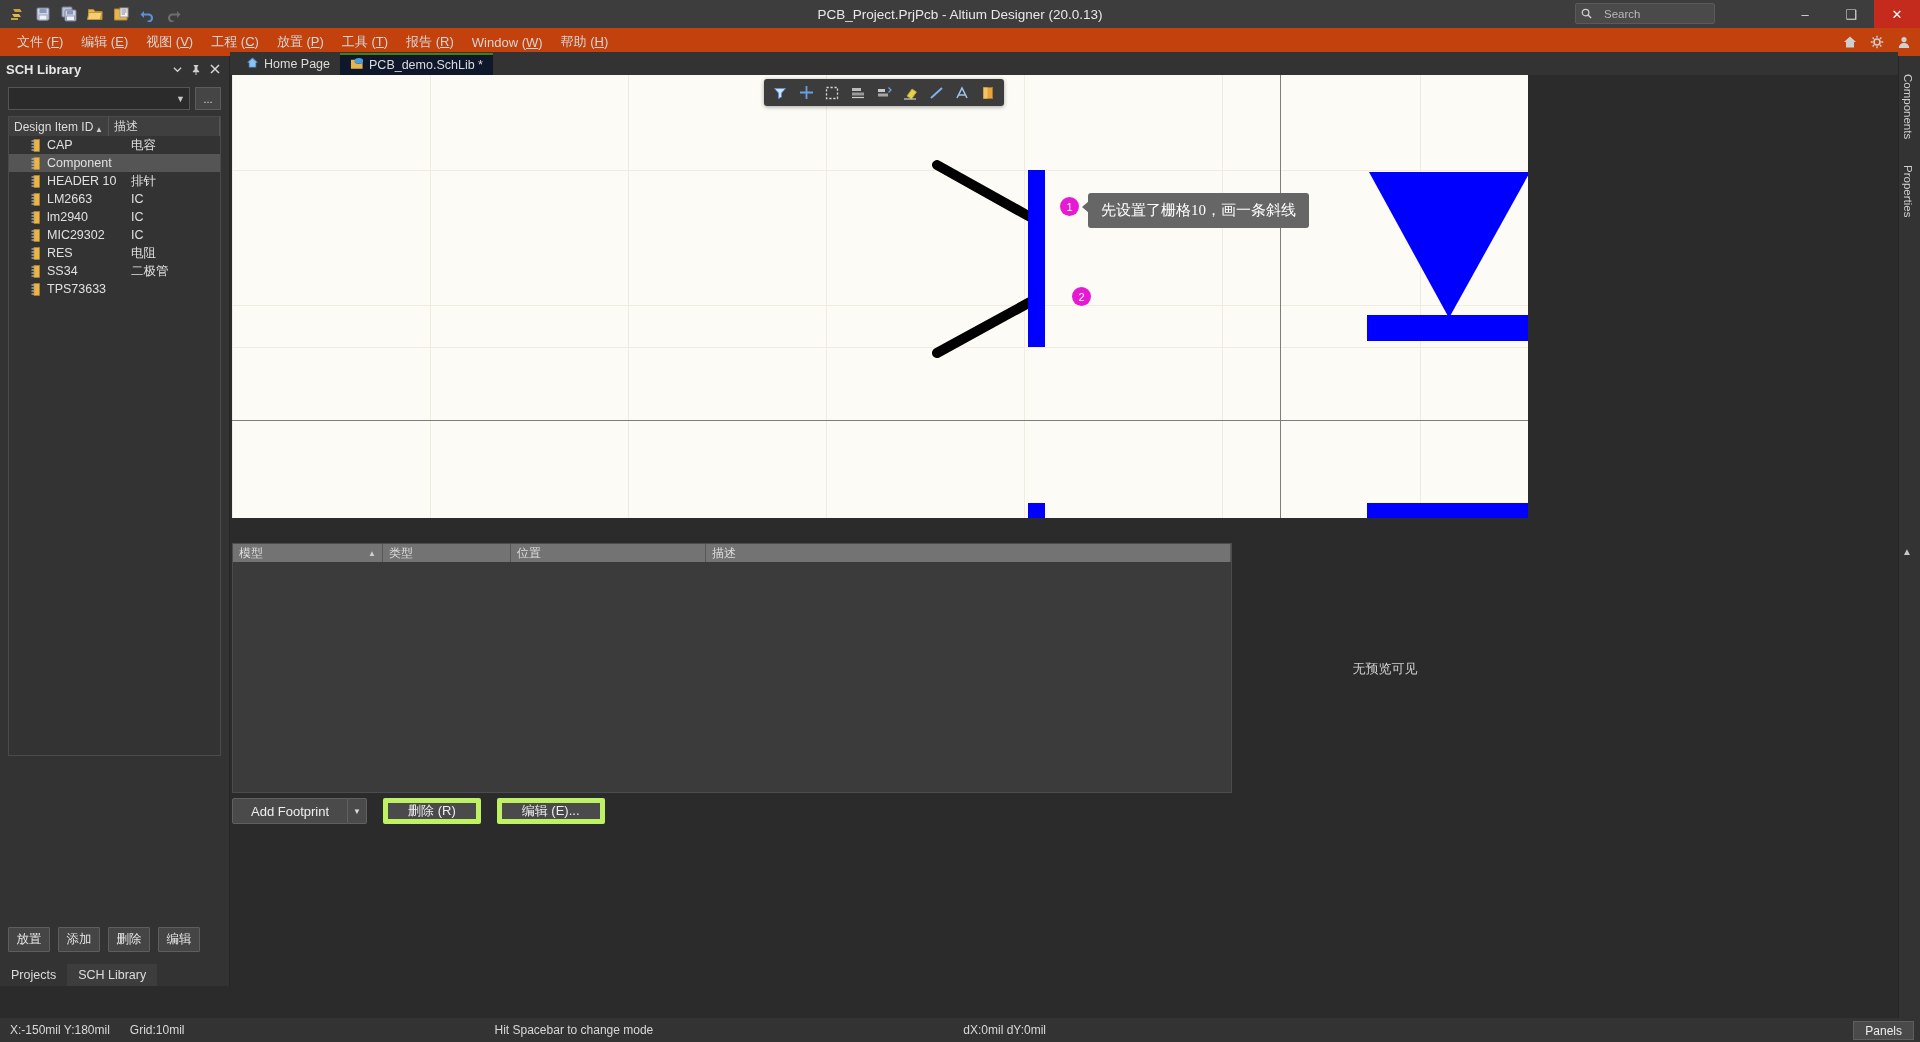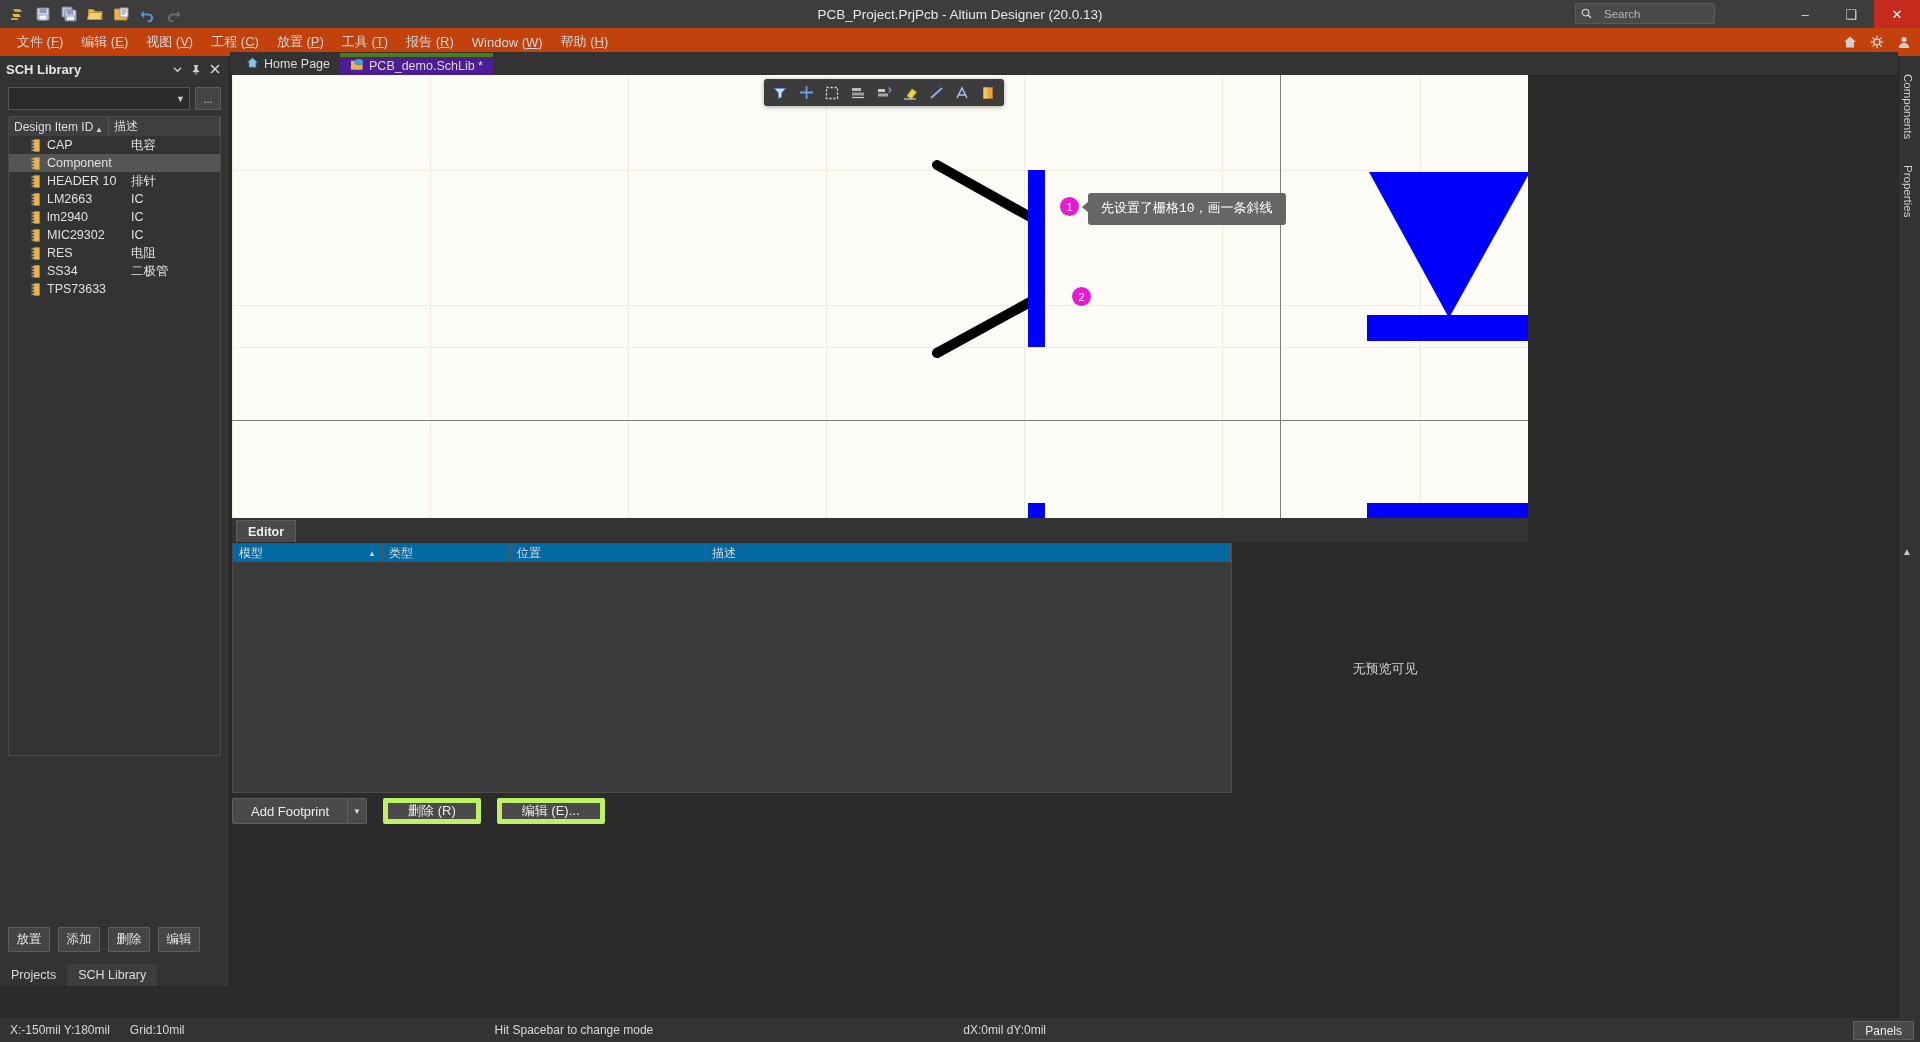--- a/index.html
+++ b/index.html
@@ -131,21 +131,21 @@
 
   
   .tabbar {
     position:absolute; left:230px; top:52px; width:1668px; height:23px;
     background:#333333; display:flex; align-items:flex-end; padding-left:6px;
   }
   .doctab {
     height:22px; display:flex; align-items:center; gap:5px;
     padding:0 10px; font-size:12.5px; color:#dcdcdc;
   }
-  .doctab.active { background:#4c1d95; border-top:4px solid #4d7c0f; }
+  .doctab.active { background:#0f172a; border-top:2px solid #4d7c0f; }
 
   
   .canvas {
     position:absolute; left:232px; top:75px; width:1296px; height:443px;
     background:#fdfbf5; overflow:hidden;
   }
   .gridline-v { position:absolute; top:0; bottom:0; width:1px; background:#f0ece0; }
   .gridline-h { position:absolute; left:0; right:0; height:1px; background:#f0ece0; }
   .axis-v { position:absolute; top:0; bottom:0; width:1px; background:#7d7d7d; }
   .axis-h { position:absolute; left:0; right:0; height:1px; background:#7d7d7d; }
@@ -165,22 +165,22 @@
 
   
   .callout { position:absolute; display:flex; align-items:flex-start; }
   .badge {
     width:19px; height:19px; border-radius:50%; background:#e71ad4;
     color:#fff; font-size:11px; display:flex; align-items:center;
     justify-content:center; flex:0 0 auto; margin-top:4px;
   }
   .bubble {
     position:relative; margin-left:9px; background:#666666; color:#ffffff;
-    border-radius:3px; padding:6px 13px; font-size:13px; line-height:1.55;
-    white-space:pre-line; font-family:Liberation Mono, monospace;
+    border-radius:3px; padding:6px 13px; font-size:15px; line-height:1.55;
+    white-space:pre-line; font-family:Liberation Serif, serif;
   }
   .bubble:before {
     content:""; position:absolute; left:-6px; top:8px;
     border-top:6px solid transparent; border-bottom:6px solid transparent;
     border-right:7px solid #666666;
   }
 
   
   .editor-strip {
     position:absolute; left:232px; top:518px; width:1296px; height:24px;
@@ -190,21 +190,21 @@
     background:#4a4a4a; color:#f0f0f0; font-size:12.5px; font-weight:bold;
     padding:4px 11px; height:22px; display:flex; align-items:center;
     border:1px solid #5c5c5c; border-bottom:none;
   }
 
   
   .modeltable {
     position:absolute; left:232px; top:543px; width:1000px; height:250px;
     background:#3b3b3b; border:1px solid #4c4c4c;
   }
-  .mt-head { display:flex; height:18px; background:#0369a1;justify-content:center; }
+  .mt-head { display:flex; height:18px; background:#737373;justify-content:center; }
   .mt-cell {
     font-size:12px; color:#dedede; padding:2px 6px;
     border-right:1px solid #565656; display:flex; align-items:center;
     position:relative;
   }
   .mt-c1 { width:150px; } .mt-c2 { width:128px; }
   .mt-c3 { width:195px; } .mt-c4 { flex:1; }
   .mt-sort { position:absolute; right:6px; font-size:8px; color:#cfcfcf; }
   .mt-body { height:230px; background:#3b3b3b; }
 
@@ -592,23 +592,20 @@
     <div class="callout" style="left:828px; top:118px;">
       <div class="badge">1</div>
       <div class="bubble">先设置了栅格10，画一条斜线</div>
     </div>
 
     <div class="callout" style="left:840px; top:208px;">
       <div class="badge">2</div>
     </div>
   </div>
 
-  <div class="editor-strip">
-    <div class="ed-tab">Editor</div>
-  </div>
 
   <div class="modeltable">
     <div class="mt-head">
       <div class="mt-cell mt-c1">
         <span>模型</span>
         <span class="mt-sort">▲</span>
       </div>
       <div class="mt-cell mt-c2">类型</div>
       <div class="mt-cell mt-c3">位置</div>
       <div class="mt-cell mt-c4">描述</div>

